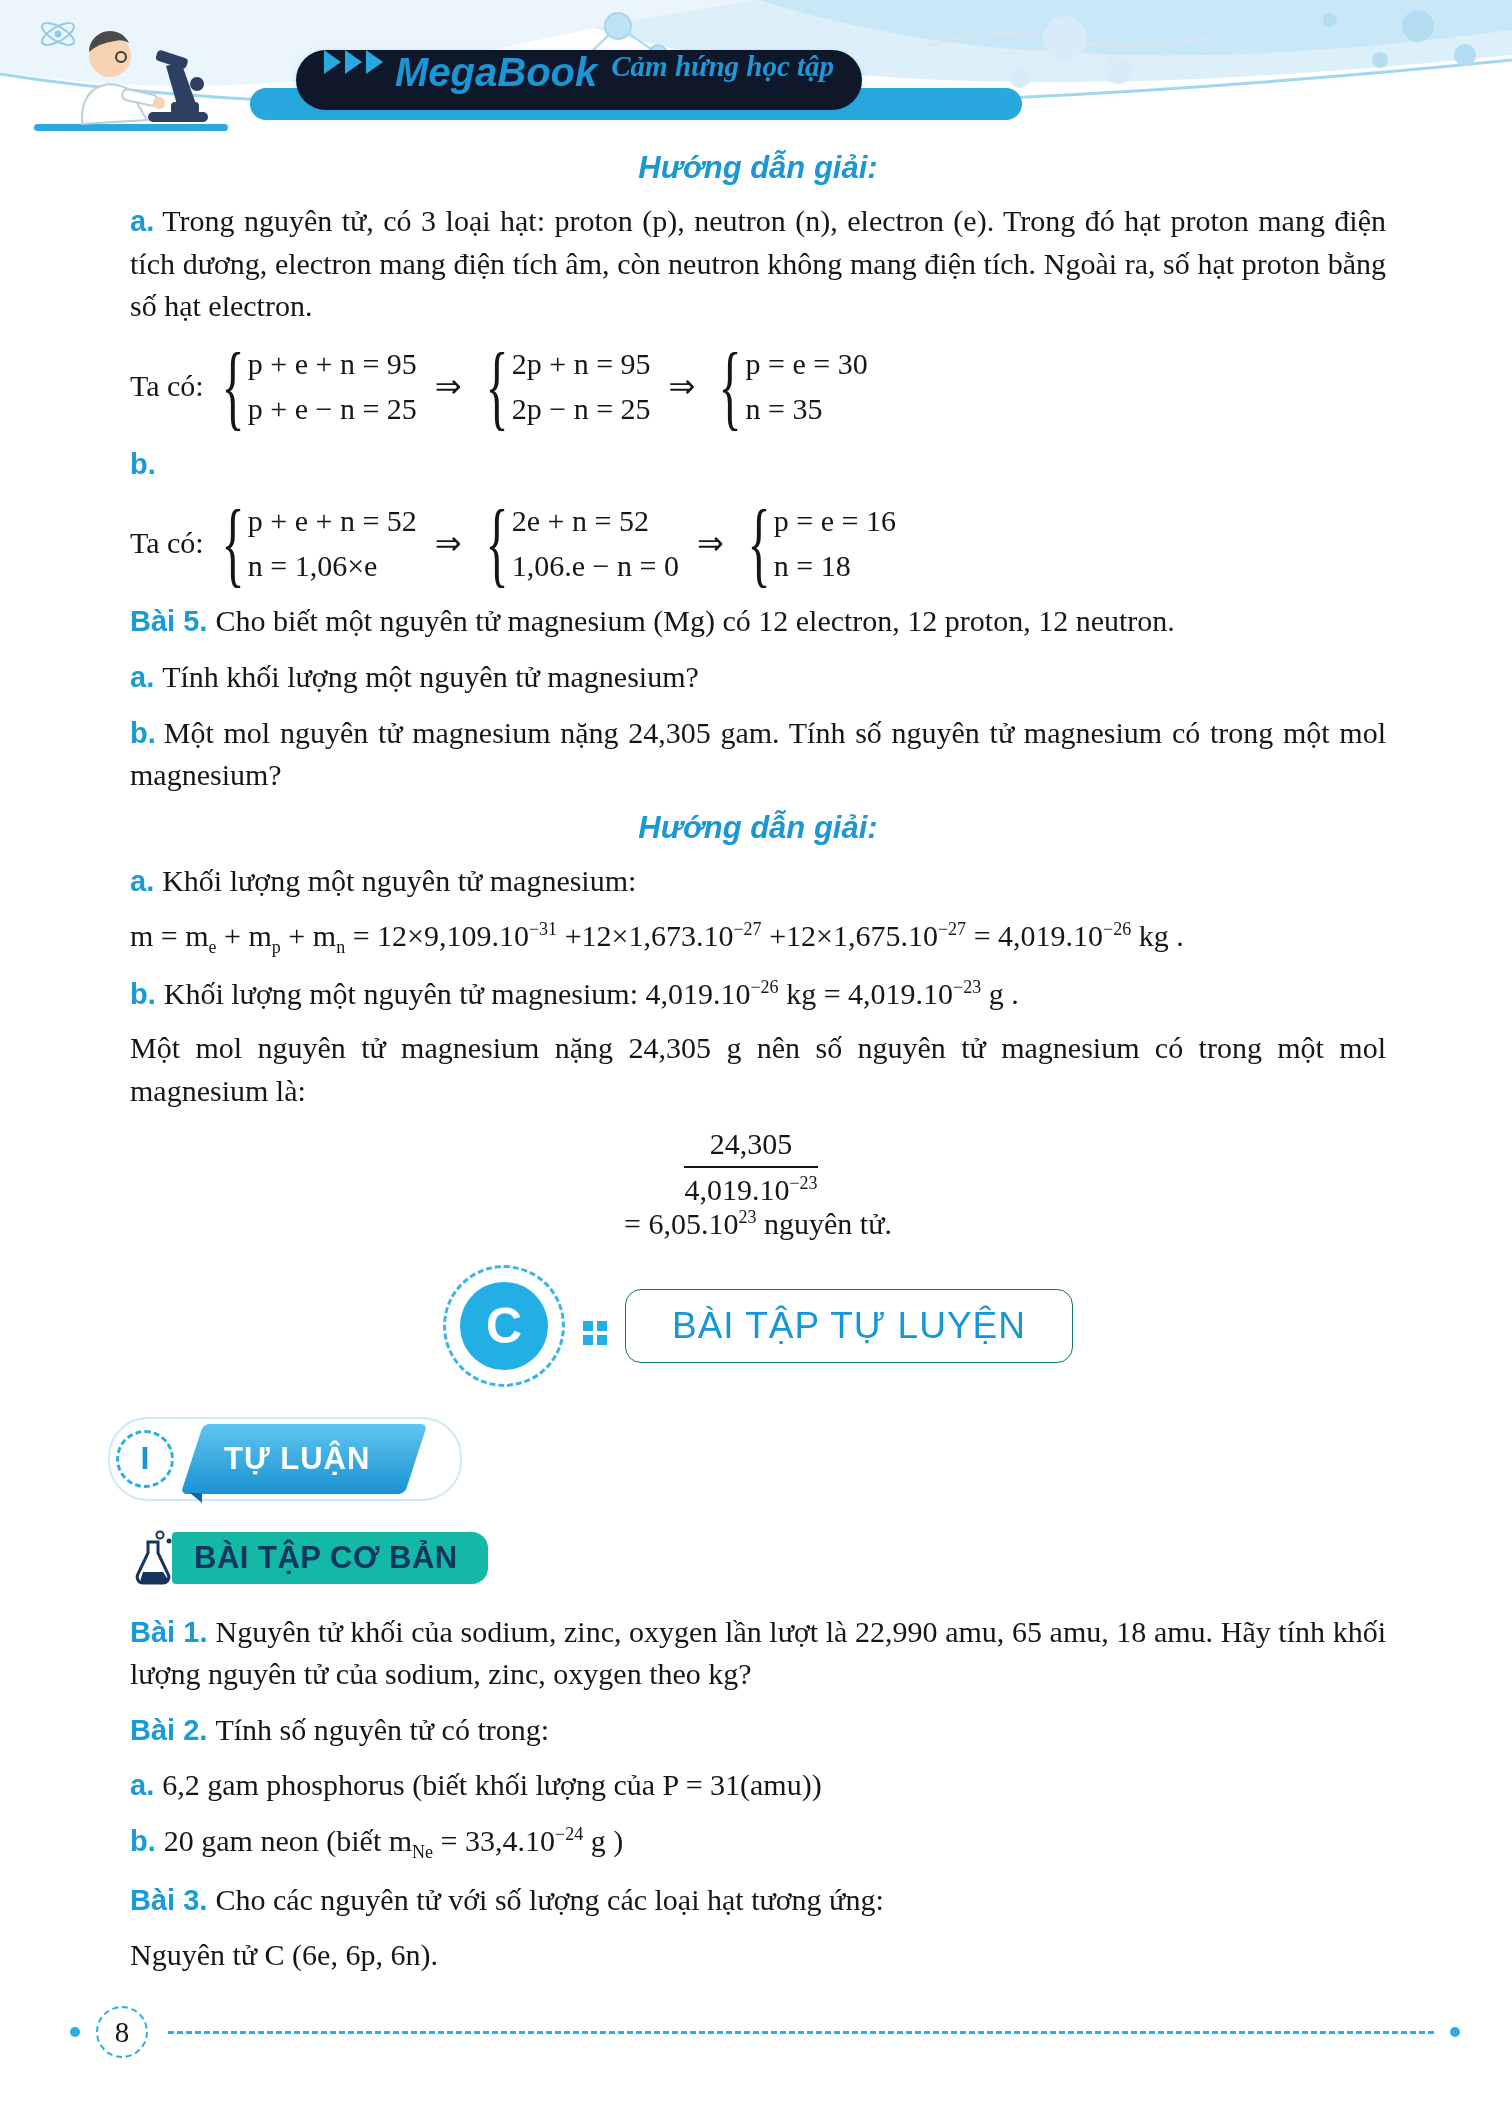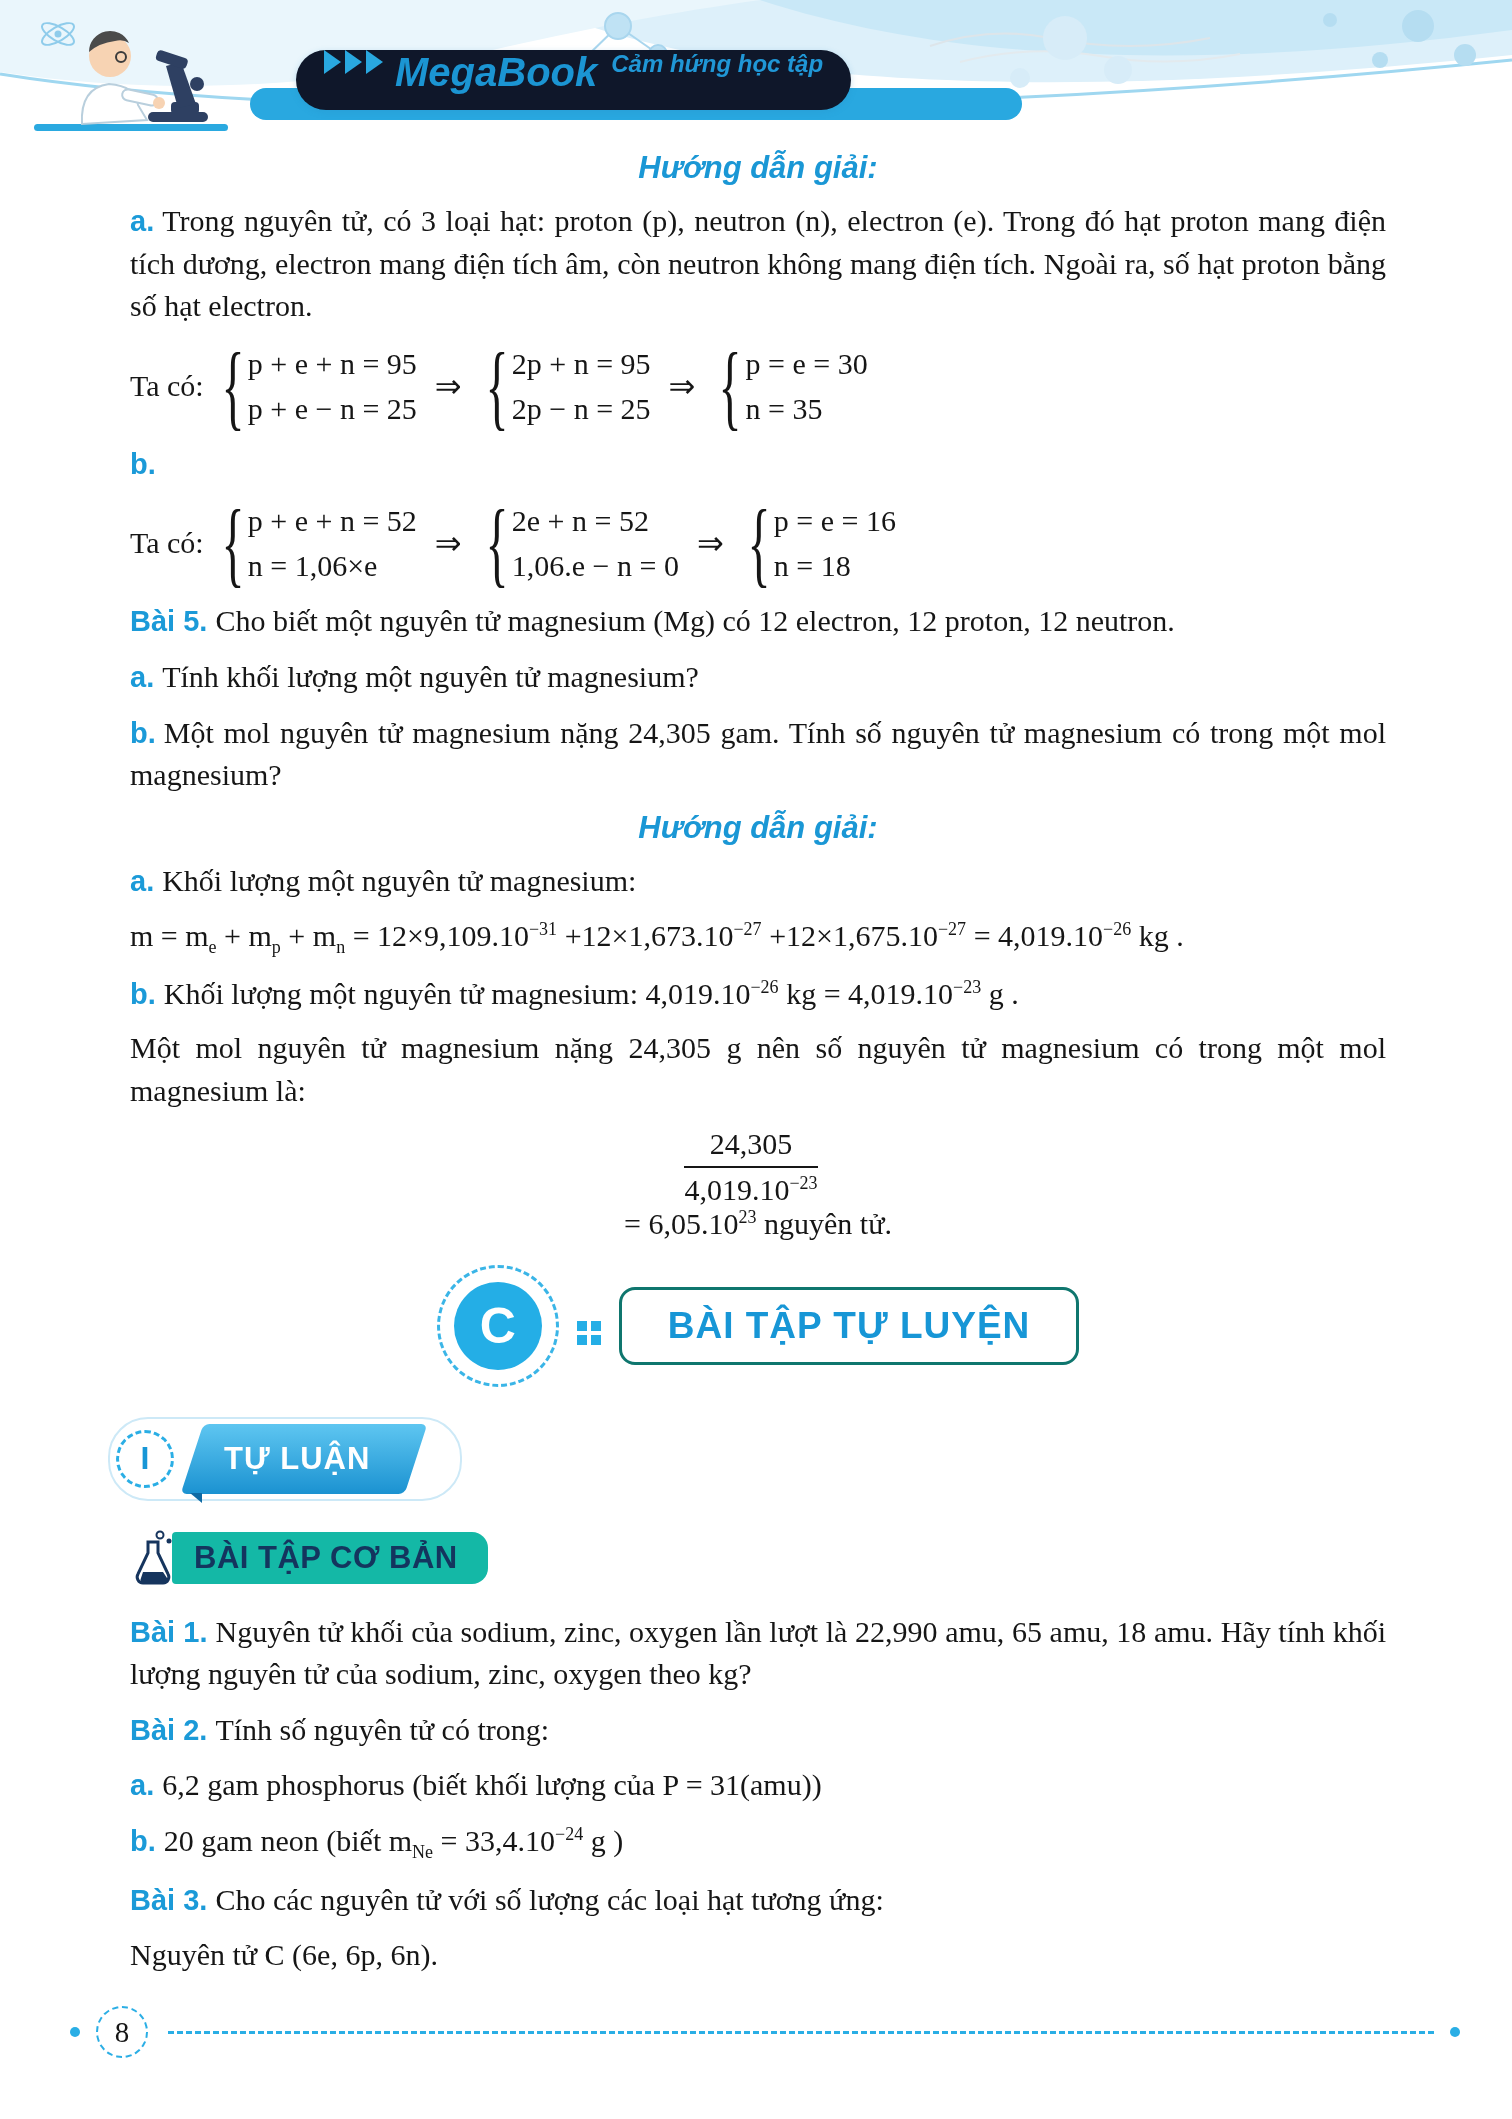--- a/index.html
+++ b/index.html
@@ -15,22 +15,22 @@
   .logo-band { position:absolute; left:250px; top:88px; width:772px; height:32px;
                background:#29a8e0; border-radius:16px; }
   .logo-pill { position:absolute; left:296px; top:50px; height:60px; background:#0f172a;
                border-radius:30px; display:flex; align-items:flex-start; padding:0 28px;
                box-shadow:0 2px 6px rgba(40,140,190,.25); }
   .chev { display:inline-flex; gap:4px; margin-right:12px; }
   .chev i { display:block; width:0; height:0; border-top:12px solid transparent;
             border-bottom:12px solid transparent; border-left:17px solid #29a8e0; }
   .brand { font-family:"Liberation Sans",sans-serif; font-style:italic; font-weight:bold;
            font-size:40px; color:#1b95d3; margin-right:14px; }
-  .tagline { font-family:Liberation Sans, sans-serif; font-style:italic; font-weight:bold;
-             font-size:24px; color:#2097d6; }
+  .tagline { font-family:Liberation Serif, serif; font-style:italic; font-weight:bold;
+             font-size:29px; color:#2097d6; }
   .scientist { position:absolute; left:26px; top:4px; }
 
   
   .content { position:absolute; left:130px; top:146px; width:1256px; }
   .hdg { text-align:center; color:#1a97d5; font-weight:bold; font-style:italic;
          font-size:31px; font-family:"Liberation Sans",sans-serif; margin:4px 0 14px; }
   .para { text-align:justify; line-height:1.42; margin-bottom:13px; }
   .line { line-height:1.42; margin-bottom:13px; }
   .lbl { color:#1b9ad8; font-weight:bold; font-family:"Liberation Sans",sans-serif;
          font-size:29px; margin-right:8px; }
@@ -55,22 +55,22 @@
   
   .cblock { display:flex; align-items:center; justify-content:center; margin:24px 0 30px; }
   .cring { width:122px; height:122px; border:3px dashed #3ab5e7; border-radius:50%;
            display:flex; align-items:center; justify-content:center; flex:0 0 auto; }
   .ccircle { width:88px; height:88px; border-radius:50%; background:#24aee6; color:#fff;
              font:bold 50px "Liberation Sans",sans-serif; display:flex; align-items:center;
              justify-content:center; }
   .cdots { width:10px; height:10px; margin-left:18px; background:#24aee6;
            box-shadow:14px 0 0 #24aee6, 0 14px 0 #24aee6, 14px 14px 0 #24aee6;
            flex:0 0 auto; }
-  .cbox { margin-left:32px; border:3px solid #0f766e; border-radius:16px; padding:15px 46px;
-          color:#1796d6; font-family:"Liberation Sans",sans-serif; font-weight:bold;
+  .cbox { margin-left:32px; border:1px solid #0f766e; border-radius:16px; padding:15px 46px;
+          color:#1796d6; font-family:"Liberation Sans",sans-serif; font-weight:normal;
           font-size:37px; letter-spacing:1px; }
 
   
   .part { display:flex; align-items:center; margin:0 0 28px; margin-left:-22px; }
   .ipill { display:flex; align-items:center; border:2px solid #cde9f7; background:#fff;
            border-radius:40px; padding:5px 44px 5px 6px; }
   .icircle { width:58px; height:58px; border:3px dashed #2aaee5; border-radius:50%;
              color:#1796d6; font:bold 32px "Liberation Sans",sans-serif; display:flex;
              align-items:center; justify-content:center; background:#fff; }
   .ribbon { position:relative; margin-left:18px; height:70px; display:flex;

